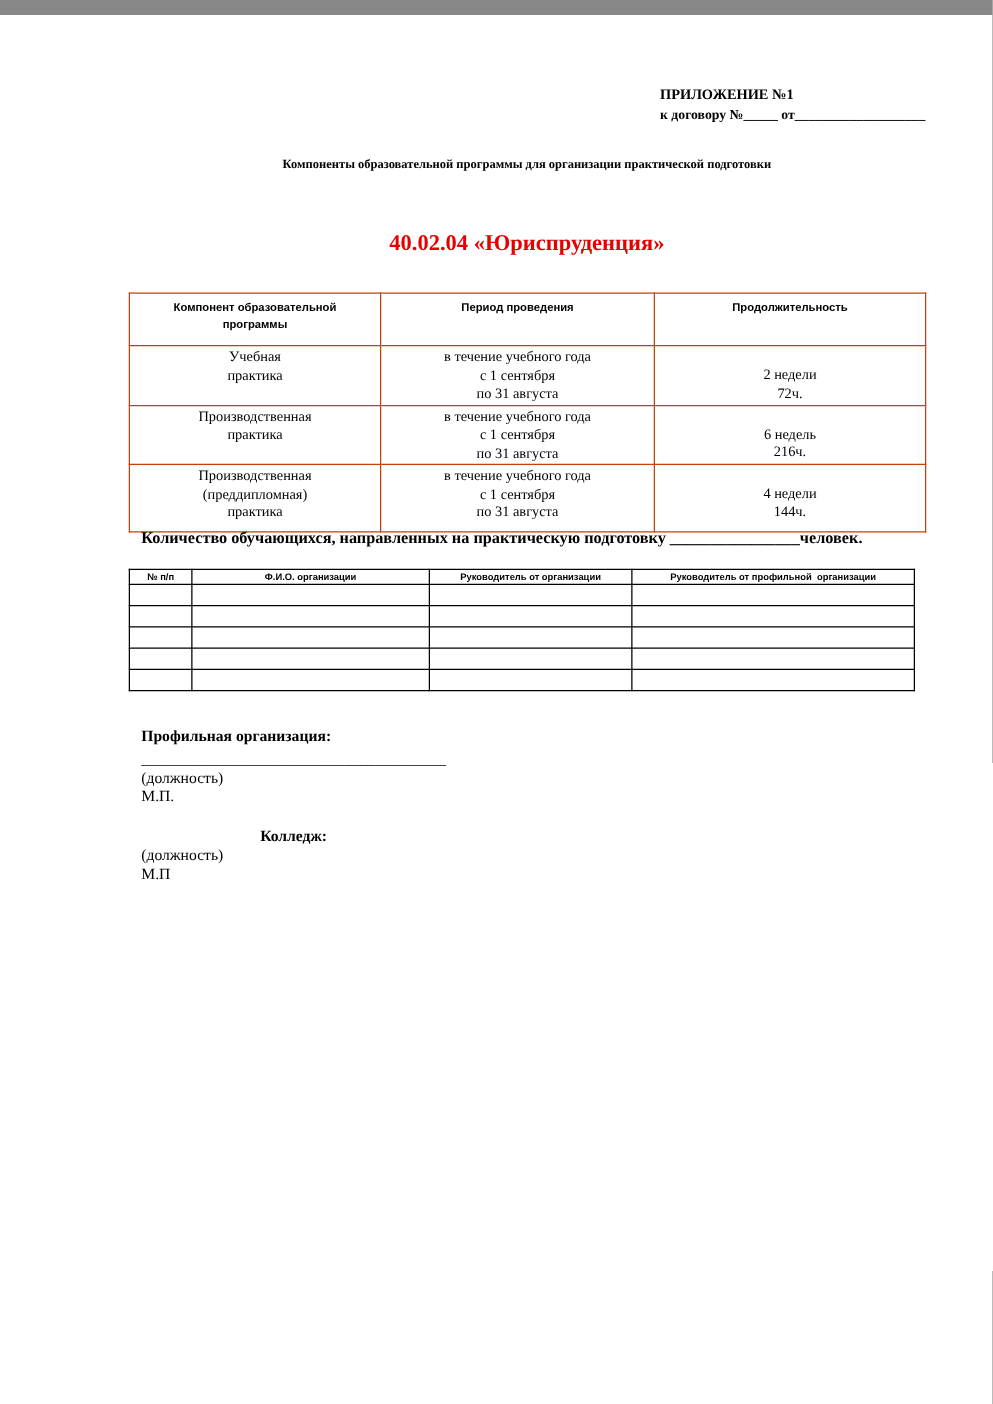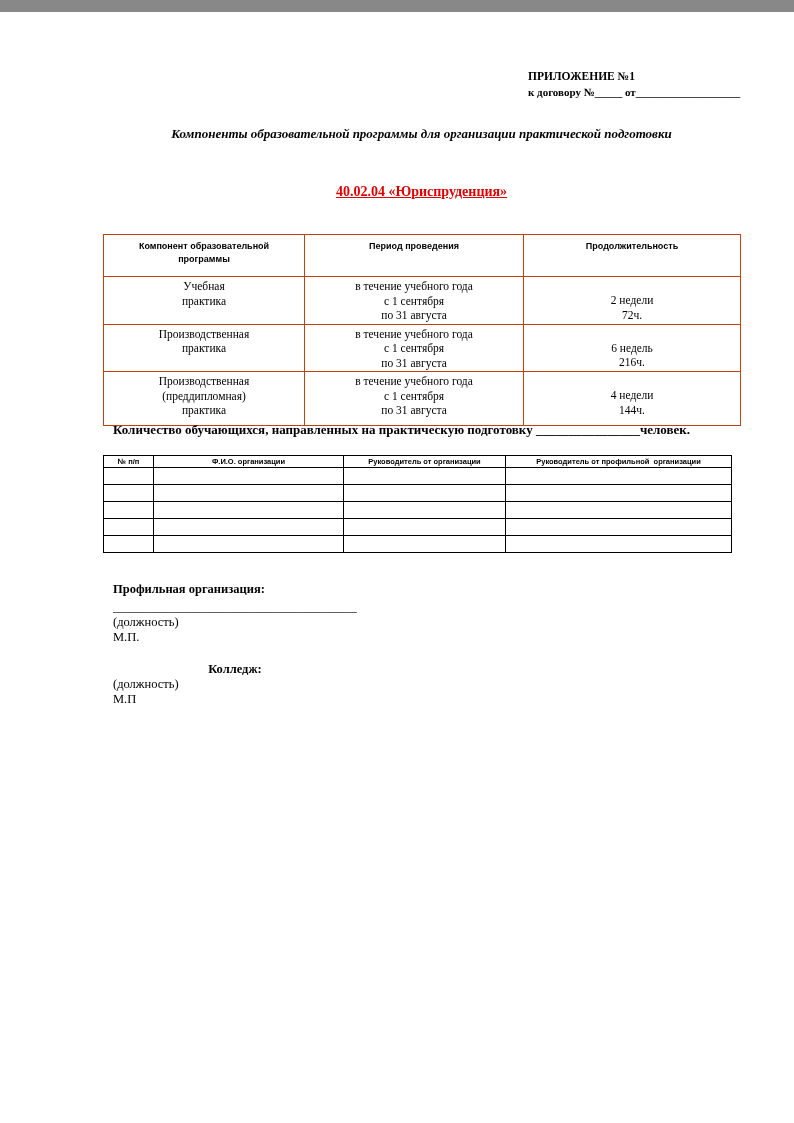--- a/index.html
+++ b/index.html
@@ -8,25 +8,25 @@
     background:#ffffff; font-family:"Liberation Serif", serif; color:#000;
     overflow:hidden;
   }
   .doc-header {
     position:absolute; left:528px; top:56px;
     font-weight:bold; font-size:11.5px; line-height:16px; white-space:nowrap;
   }
   .doc-header .line2 { font-size:11px; }
   .title {
     position:absolute; left:103px; top:114px; width:637px;
-    text-align:center; font-weight:bold; font-size:13px;font-style:italic;
+    text-align:center; font-weight:bold; font-size:10px;
   }
   .program {
     position:absolute; left:103px; top:172px; width:637px;
-    text-align:center; font-weight:bold; font-size:14px; color:var(--accent,#e60000);text-decoration:underline;
+    text-align:center; font-weight:bold; font-size:18px; color:var(--accent,#e60000);
   }
   table { border-collapse:collapse; table-layout:fixed; }
   .components {
     position:absolute; left:103px; top:222px; width:638px;
   }
   .components th, .components td { border:1px solid #c2410c; }
   .components th {
     font-family:"Liberation Sans", sans-serif; font-weight:bold; font-size:9px;
     line-height:13px; vertical-align:top; padding-top:5px; text-align:center;
     height:42px; box-sizing:border-box;

